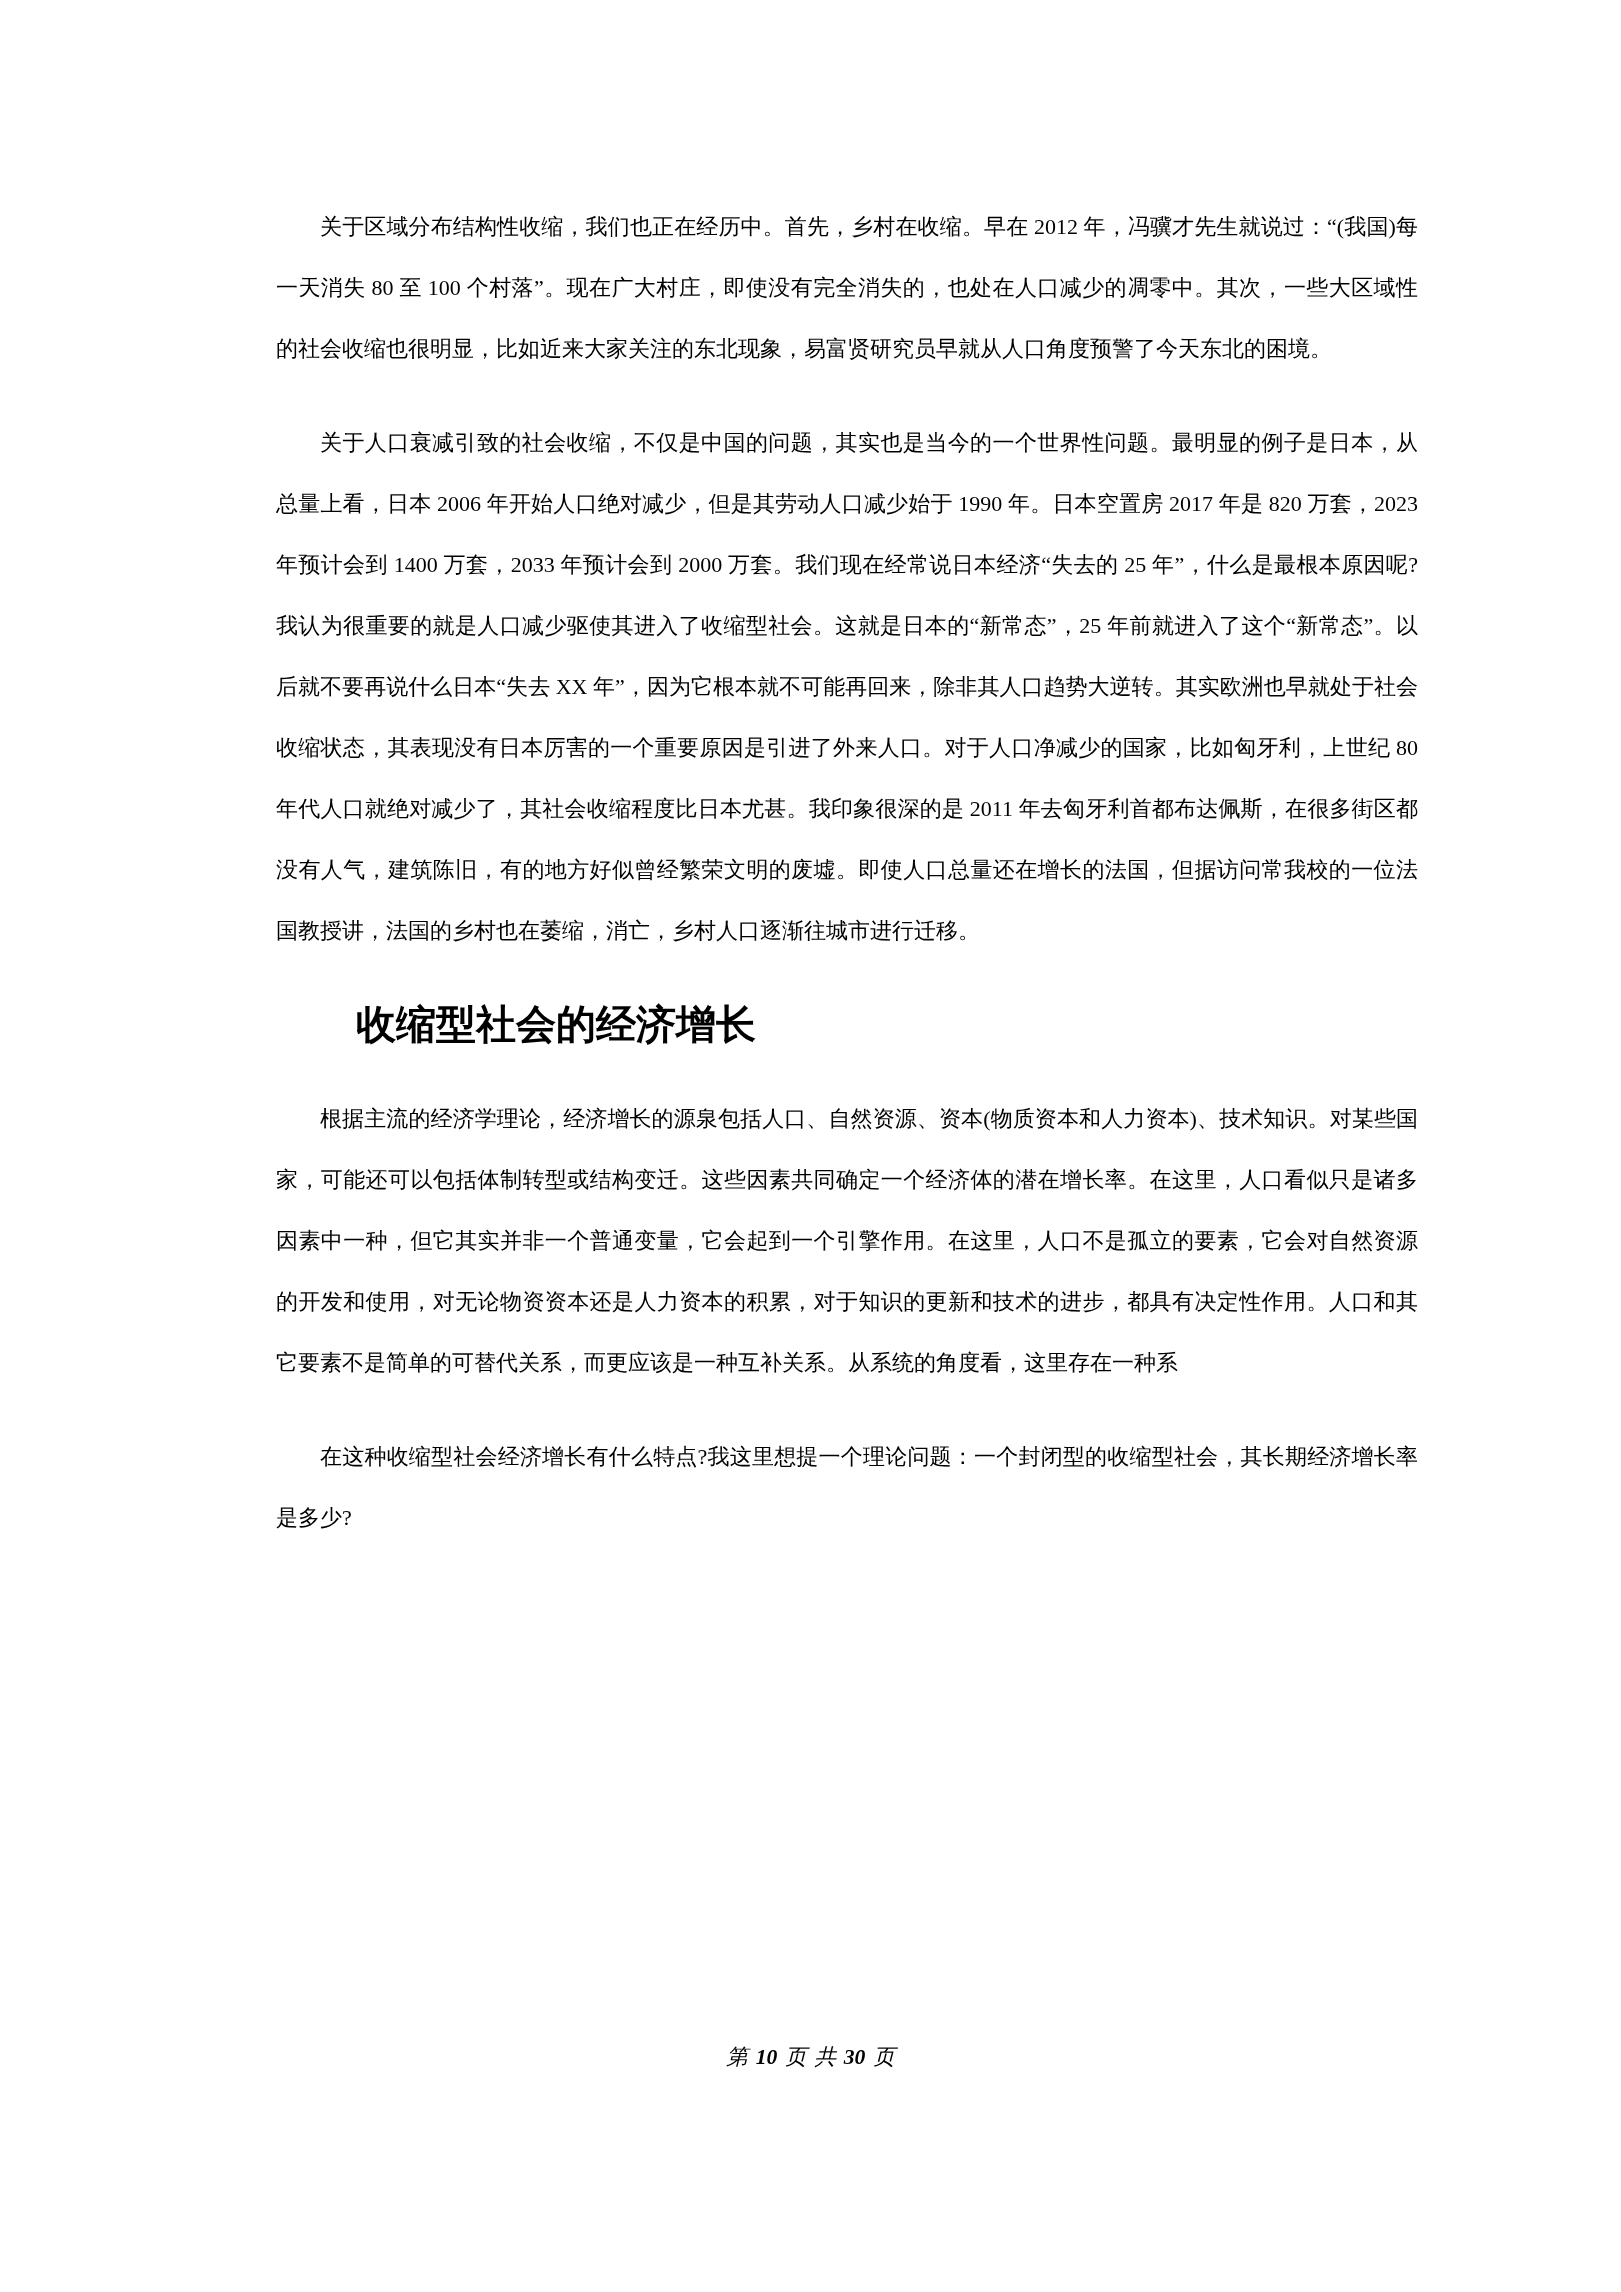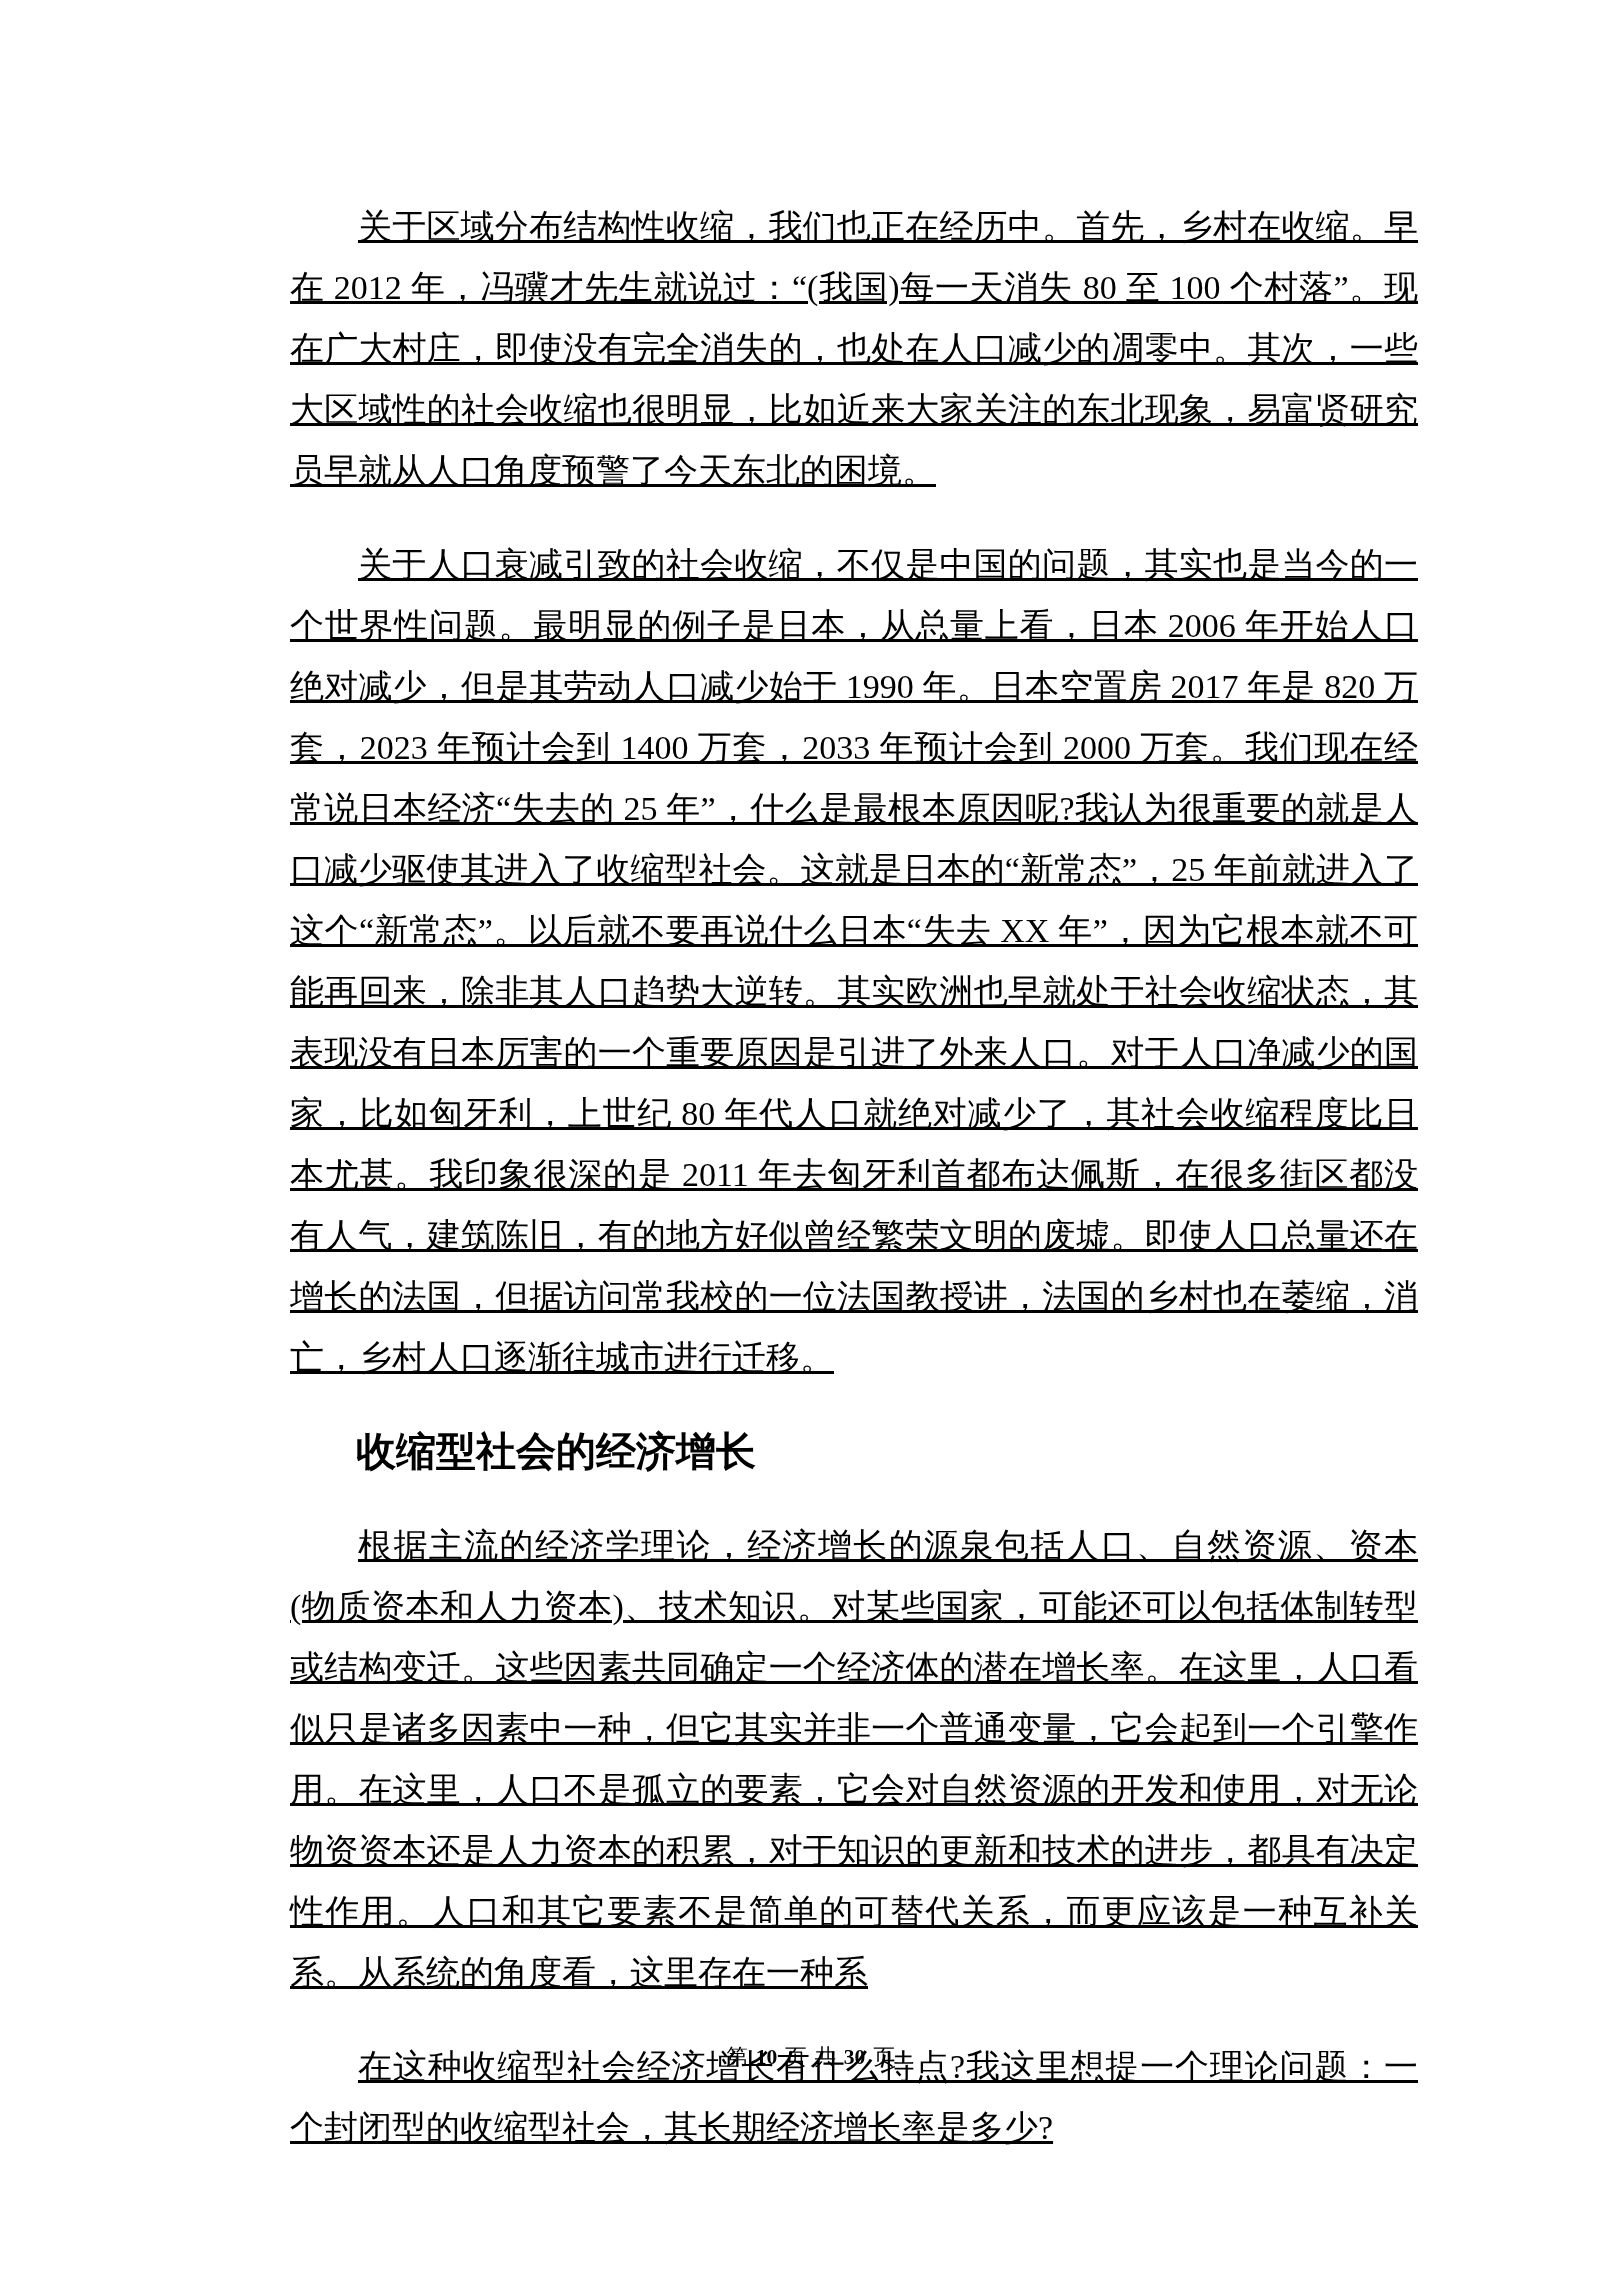--- a/index.html
+++ b/index.html
@@ -17,45 +17,45 @@
     font-family: "Liberation Serif", "DejaVu Serif", serif;
     overflow: hidden;
   }
   .content {
     position: absolute;
     left: 276px;
     top: 196px;
     width: 1142px;
   }
   .para {
-    margin: 0 0 33px 14px;
-    font-size: 34px;
+    margin: 0 0 33px 0;
+    font-size: 22px;
     line-height: 61px;
     text-align: justify;
     text-justify: inter-ideograph;
     text-indent: 2em;
     word-break: normal;
-    text-decoration: underline;
   }
   .heading {
     margin: 0 0 33px 0;
     font-size: 40px;
     line-height: 61px;
     font-weight: 700;
     text-indent: 2em;
   }
   .footer {
     position: absolute;
     top: 2042px;
     left: 0;
     width: 100%;
     text-align: center;
     font-size: 21.6px;
     line-height: 31px;
     color: #000000;
+    font-style: italic;
   }
   .footer span { margin: 0 3.9px; }
   .footer .num { font-weight: 700; }
 </style>
 </head>
 <body>
 
 <div class="page">
   <main class="content">
     <p class="para">关于区域分布结构性收缩，我们也正在经历中。首先，乡村在收缩。早在 2012 年，冯骥才先生就说过：“(我国)每一天消失 80 至 100 个村落”。现在广大村庄，即使没有完全消失的，也处在人口减少的凋零中。其次，一些大区域性的社会收缩也很明显，比如近来大家关注的东北现象，易富贤研究员早就从人口角度预警了今天东北的困境。</p>

